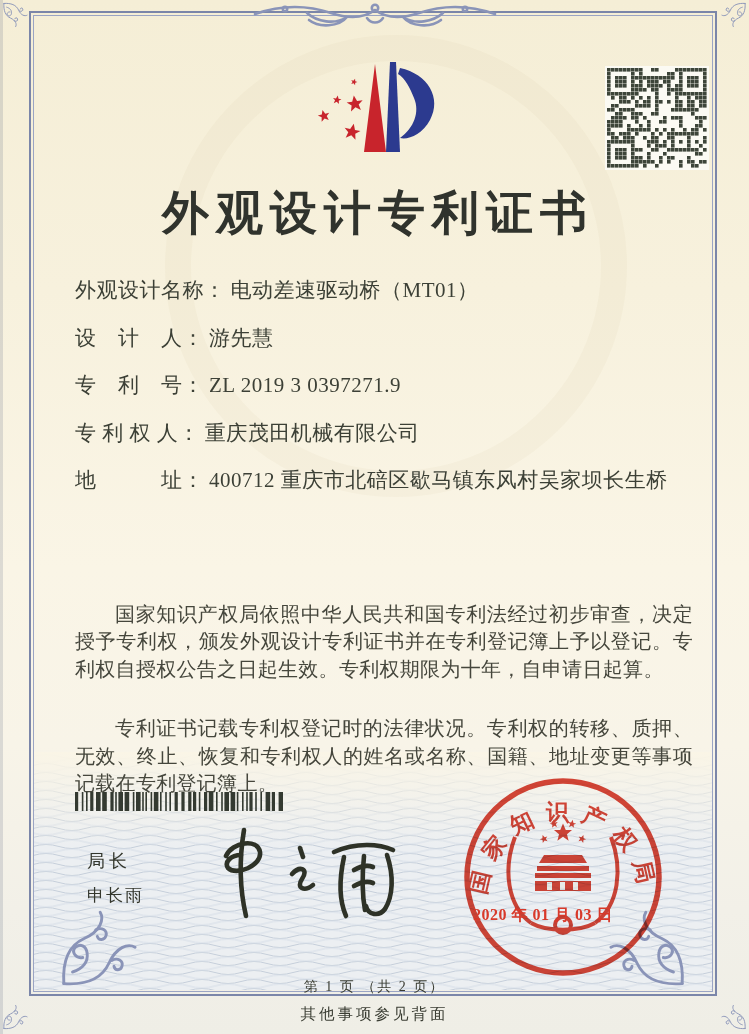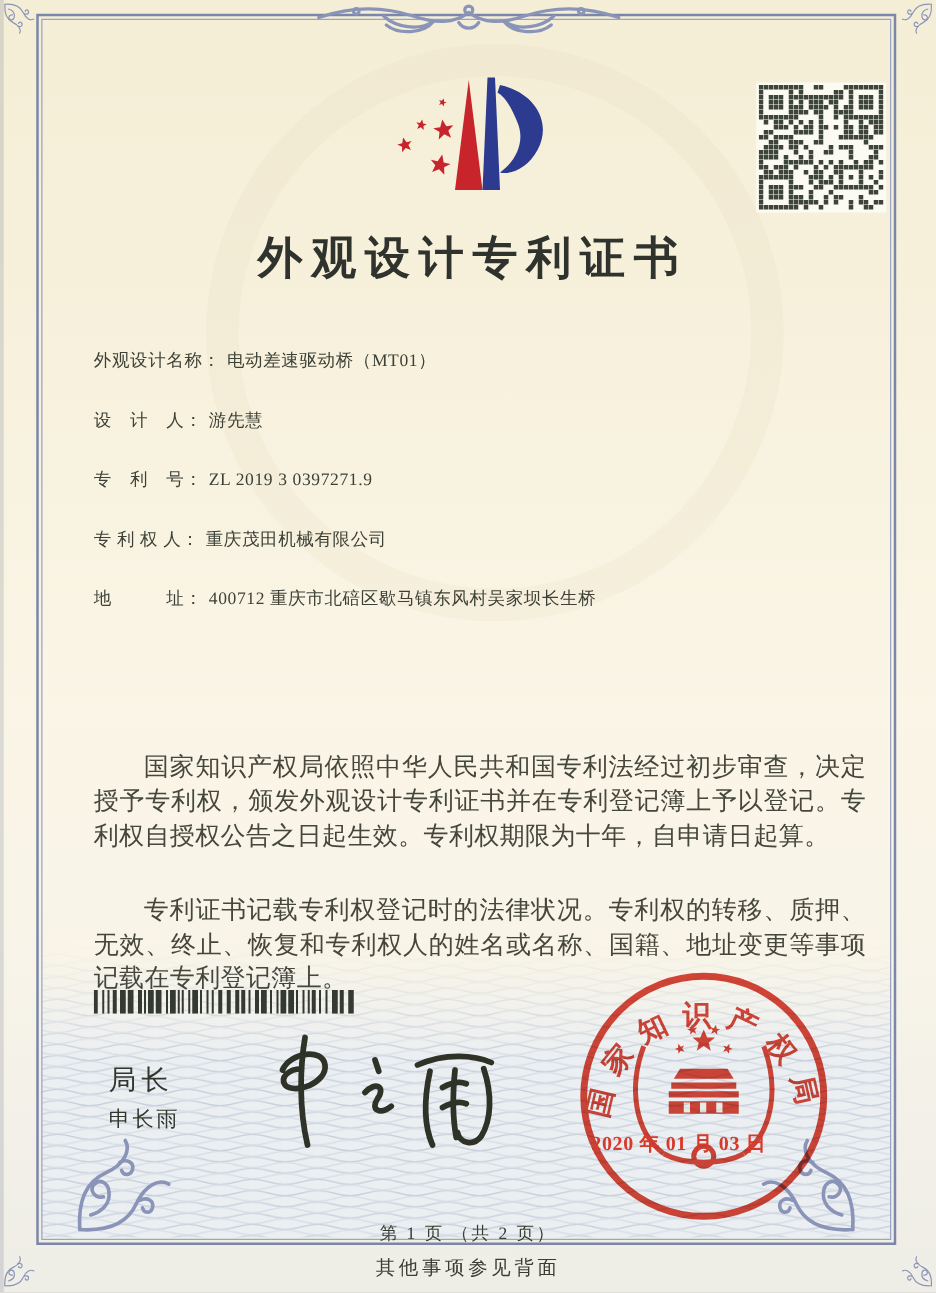--- a/index.html
+++ b/index.html
@@ -18,33 +18,33 @@
   
   .frame{position:absolute;left:29px;top:11px;width:684px;height:981px;
     border:2.5px solid #7b86a9;z-index:2;pointer-events:none;}
   .frame-inner{position:absolute;left:2px;top:2px;right:2px;bottom:2px;border:1px solid #9aa4c4;}
   .orn{position:absolute;z-index:3;color:#8a94b8;}
   
   .cert-no{position:absolute;left:70px;top:74px;font-size:15px;letter-spacing:3px;color:#474c41;z-index:4;}
   .logo{position:absolute;left:312px;top:56px;z-index:4;}
   .qr{position:absolute;left:605px;top:66px;width:104px;height:104px;background:#fbfaf3;padding:2px;box-sizing:border-box;z-index:4;}
   .title{position:absolute;left:0;top:182px;width:100%;margin:0;text-align:center;
-    font-size:36px;font-weight:700;letter-spacing:7px;text-indent:7px;color:#30332d;z-index:4;}
-  .fields{position:absolute;left:75px;top:281px;width:620px;z-index:4;font-size:14px;line-height:18.5px;}
+    font-size:47px;font-weight:700;letter-spacing:7px;text-indent:7px;color:#30332d;z-index:4;}
+  .fields{position:absolute;left:75px;top:281px;width:620px;z-index:4;font-size:21px;line-height:18.5px;}
   .frow{margin-bottom:29px;white-space:nowrap;}
   .flabel{letter-spacing:.5px;}
   .fvalue{margin-left:5px;letter-spacing:.5px;}
   .grant{margin-left:56px;}
   .paras{position:absolute;left:75px;top:601px;width:618px;z-index:4;font-size:20px;line-height:1.37;
     letter-spacing:.3px;color:#45463c;text-align:justify;}
   .paras p{margin:0;text-indent:2em;}
   .paras p + p{margin-top:32px;}
   .barcode{position:absolute;left:75px;top:792px;width:208px;height:19px;z-index:4;}
   .sig-title{position:absolute;left:87px;top:849px;font-family:"Liberation Sans","DejaVu Sans",sans-serif;
-    font-size:22px;letter-spacing:4px;color:#33362c;z-index:4;}
+    font-size:18px;letter-spacing:4px;color:#33362c;z-index:4;}
   .sig-name{position:absolute;left:87px;top:884px;font-family:"Liberation Sans","DejaVu Sans",sans-serif;
     font-size:17px;letter-spacing:2px;color:#33362c;z-index:4;}
   .sig-hand{position:absolute;left:196px;top:824px;z-index:5;}
   .seal{position:absolute;left:459px;top:773px;z-index:6;mix-blend-mode:multiply;opacity:.93;}
   .seal-date{position:absolute;left:473px;top:905px;font-size:16px;font-weight:700;color:#d8392a;
     letter-spacing:.5px;z-index:7;}
   .page-info{position:absolute;left:0;top:962px;width:100%;text-align:center;font-size:14px;
     letter-spacing:2px;color:#383b31;z-index:4;margin-top:16px;}
   .back-note{position:absolute;left:0;top:1004px;width:100%;text-align:center;font-size:15.5px;
     letter-spacing:3px;color:#3a3d33;z-index:4;}

